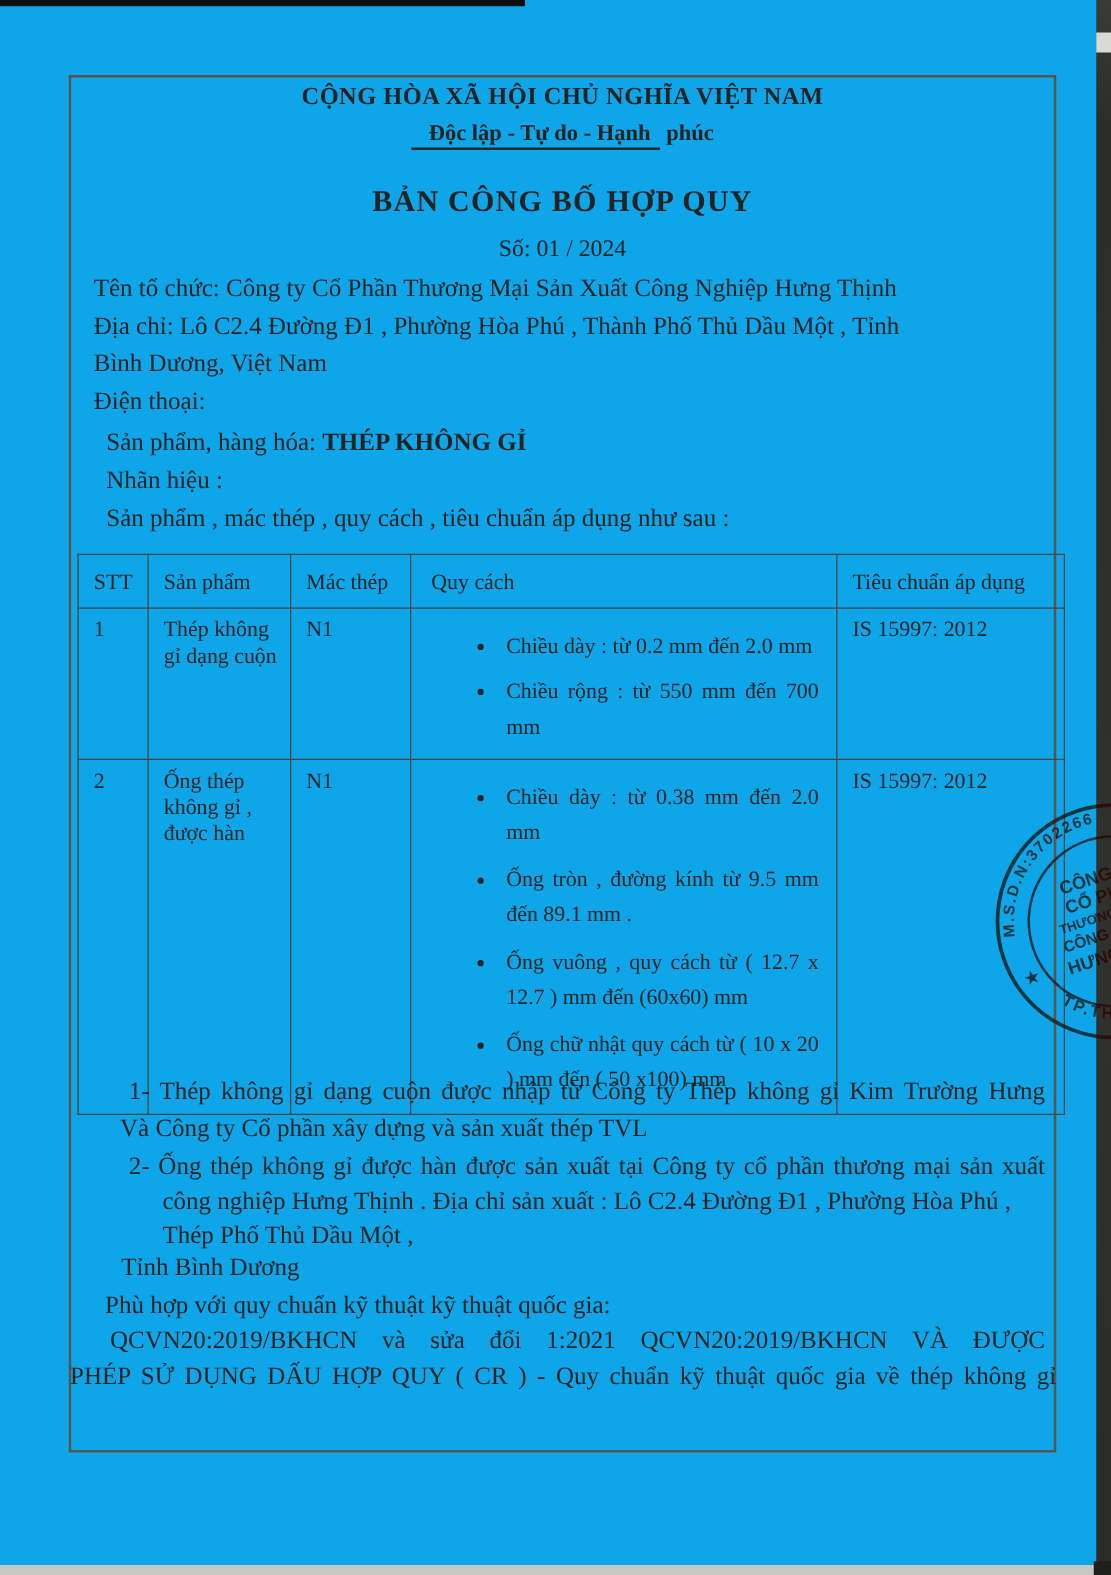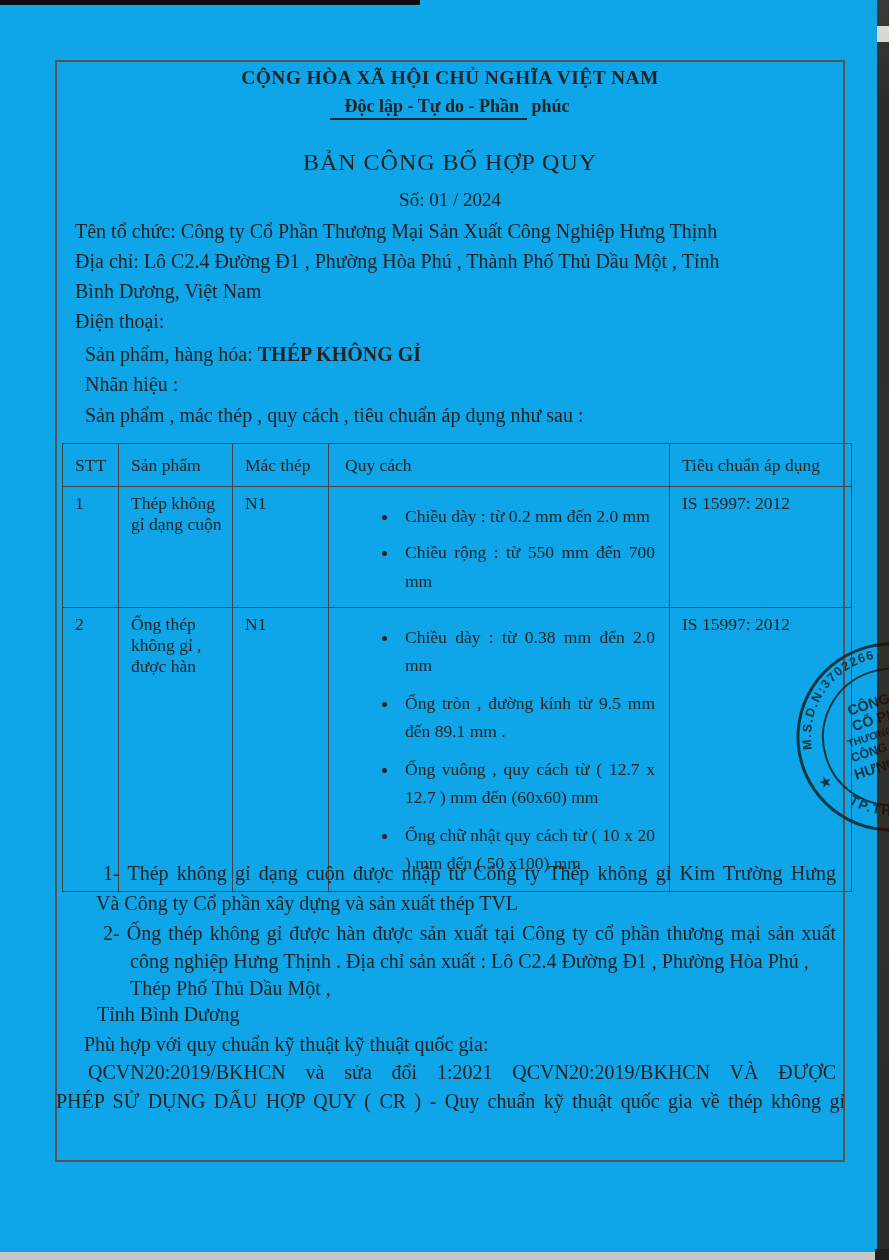--- a/index.html
+++ b/index.html
@@ -17,21 +17,21 @@
   .scan-right-band::before{content:"";position:absolute;left:0;top:26px;width:12px;height:16px;background:#d9d9d4;}
   .scan-bottom-strip{position:absolute;left:0;top:1252px;width:889px;height:8px;background:#c6c6c2;}
   .scan-corner{position:absolute;right:0;bottom:0;width:14px;height:11px;background:#1f1f1d;}
   
   .frame{position:absolute;left:55px;top:60px;width:786px;height:1098px;border:2px solid #55554f;}
   
   .center-line{position:absolute;left:55px;width:790px;text-align:center;}
   .national-title{top:67px;font-size:19.5px;font-weight:bold;letter-spacing:.4px;}
   .motto{top:96px;font-size:18px;font-weight:bold;}
   .motto .u{border-bottom:2.5px solid #2a2a2a;padding:0 8px 2px 14px;}
-  .doc-title{top:149px;font-size:24px;font-weight:normal;letter-spacing:1px;}
+  .doc-title{top:149px;font-size:24px;font-weight:bold;letter-spacing:1px;}
   .doc-number{top:189px;font-size:19px;}
   
   .tline{position:absolute;font-size:20px;white-space:nowrap;}
   .l-org{left:75px;top:220px;}
   .l-addr1{left:75px;top:250px;}
   .l-addr2{left:75px;top:280px;}
   .l-phone{left:75px;top:310px;}
   .l-product{left:85px;top:343px;}
   .l-product b{font-weight:bold;}
   .l-brand{left:85px;top:373px;}
@@ -82,21 +82,21 @@
 <div class="page">
 
   <div class="scan-top-bar"></div>
   <div class="scan-right-band"></div>
   <div class="scan-bottom-strip"></div>
   <div class="scan-corner"></div>
 
   <div class="frame"></div>
 
   <div class="center-line national-title">CỘNG HÒA XÃ HỘI CHỦ NGHĨA VIỆT NAM</div>
-  <div class="center-line motto"><span class="u">Độc lập - Tự do - Phần</span><span> phúc</span></div>
+  <div class="center-line motto"><span class="u">Độc lập - Tự do - Hạnh</span><span> phúc</span></div>
   <div class="center-line doc-title">BẢN CÔNG BỐ HỢP QUY</div>
   <div class="center-line doc-number">Số: 01 / 2024</div>
 
   <div class="tline l-org">Tên tổ chức: Công ty Cổ Phần Thương Mại Sản Xuất Công Nghiệp Hưng Thịnh</div>
   <div class="tline l-addr1">Địa chỉ: Lô C2.4 Đường Đ1 , Phường Hòa Phú , Thành Phố Thủ Dầu Một , Tỉnh</div>
   <div class="tline l-addr2">Bình Dương, Việt Nam</div>
   <div class="tline l-phone">Điện thoại:</div>
   <div class="tline l-product"><span>Sản phẩm, hàng hóa: </span><b>THÉP KHÔNG GỈ</b></div>
   <div class="tline l-brand">Nhãn hiệu :</div>
   <div class="tline l-intro">Sản phẩm , mác thép , quy cách , tiêu chuẩn áp dụng như sau :</div>

